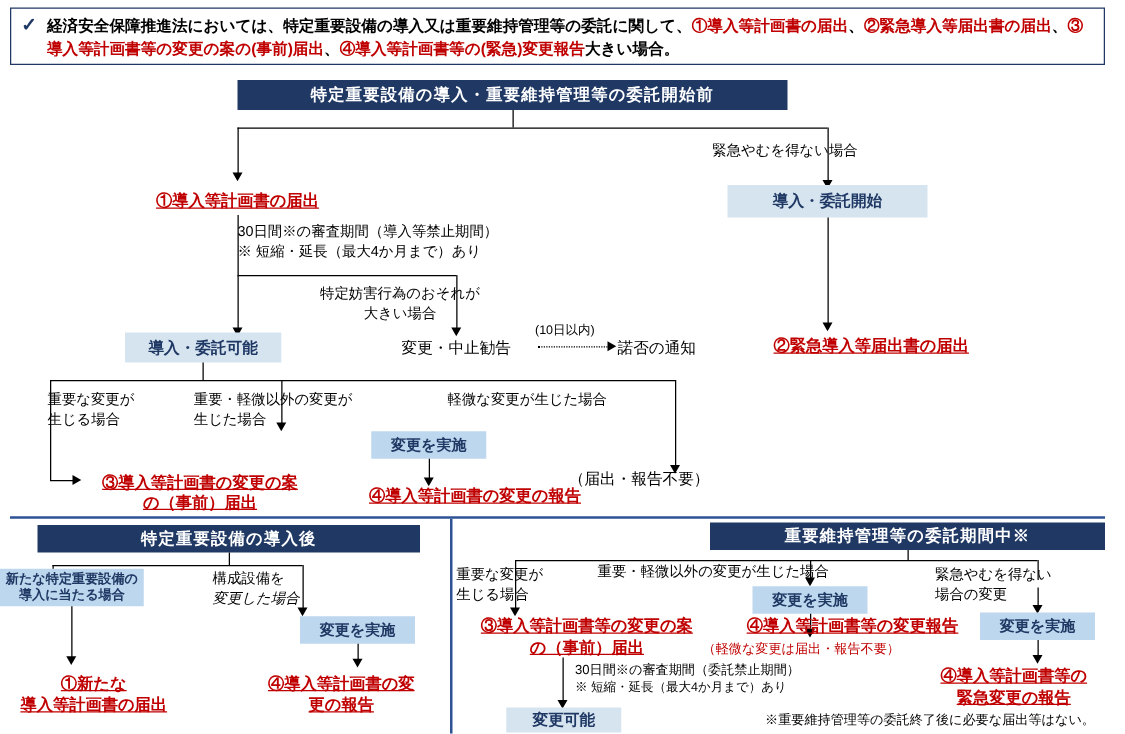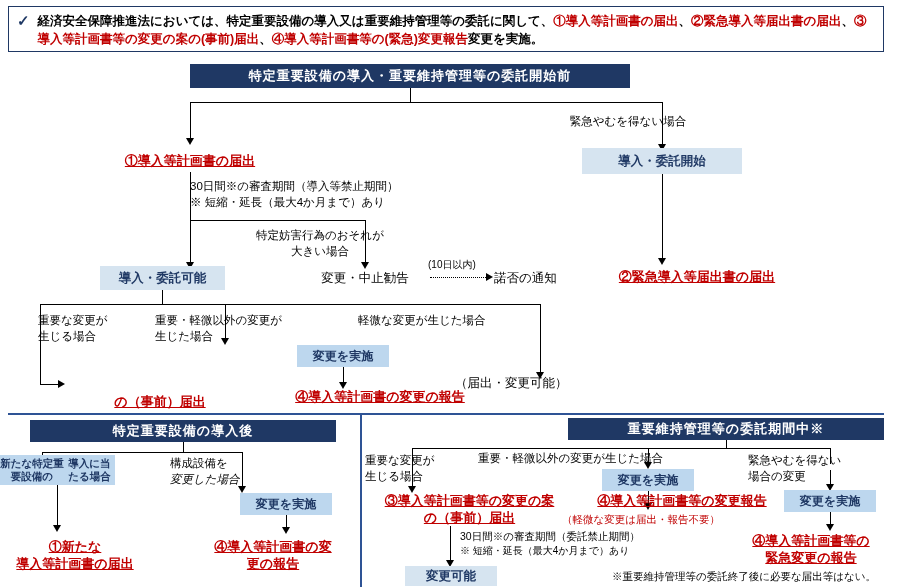--- a/index.html
+++ b/index.html
@@ -56,21 +56,21 @@
   .dotted{position:absolute;border-top:1px dotted #000;height:0;}
 </style>
 </head>
 <body>
 
 <div class="canvas">
 
   <div class="abs banner">
     <span class="check">✓</span>
     <div class="btext">
-      <span>経済安全保障推進法においては、特定重要設備の導入又は重要維持管理等の委託に関して、</span><span class="rd">①導入等計画書の届出</span><span>、</span><span class="rd">②緊急導入等届出書の届出</span><span>、</span><span class="rd">③導入等計画書等の変更の案の(事前)届出</span><span>、</span><span class="rd">④導入等計画書等の(緊急)変更報告</span><span>変更を実施。</span>
+      <span>経済安全保障推進法においては、特定重要設備の導入又は重要維持管理等の委託に関して、</span><span class="rd">①導入等計画書の届出</span><span>、</span><span class="rd">②緊急導入等届出書の届出</span><span>、</span><span class="rd">③導入等計画書等の変更の案の(事前)届出</span><span>、</span><span class="rd">④導入等計画書等の(緊急)変更報告</span><span>大きい場合。</span>
     </div>
   </div>
 
   <div class="abs hdr-dark" style="left:190px;top:64px;width:440px;height:24px;">特定重要設備の導入・重要維持管理等の委託開始前</div>
 
   <div class="line-v" style="left:410px;top:88px;height:14px;"></div>
   <div class="line-h" style="left:190px;top:102px;width:472px;"></div>
   <div class="line-v" style="left:190px;top:102px;height:38px;"></div>
   <div class="arrow-d" style="left:186px;top:138px;"></div>
   <div class="line-v" style="left:662px;top:102px;height:44px;"></div>
@@ -120,34 +120,35 @@
   <div class="arrow-d" style="left:221px;top:338px;"></div>
   <div class="abs txt-c" style="left:155px;top:312px;width:140px;">重要・軽微以外の変更が</div>
   <div class="abs txt-c" style="left:155px;top:328px;width:140px;">生じた場合</div>
   <div class="abs box-blue2" style="left:297px;top:345px;width:92px;height:22px;">変更を実施</div>
   <div class="line-v" style="left:343px;top:367px;height:17px;"></div>
   <div class="arrow-d" style="left:339px;top:382px;"></div>
 
   <div class="line-v" style="left:540px;top:304px;height:70px;"></div>
   <div class="arrow-d" style="left:536px;top:372px;"></div>
   <div class="abs txt-c" style="left:358px;top:312px;width:180px;">軽微な変更が生じた場合</div>
-  <div class="abs txt-c" style="left:455px;top:375px;width:150px;font-size:12.5px;">（届出・変更可能）</div>
-
+  <div class="abs txt-c" style="left:455px;top:375px;width:150px;font-size:12.5px;">（届出・報告不要）</div>
+
+  <div class="abs red-u" style="left:60px;top:377px;width:200px;">③導入等計画書の変更の案</div>
   <div class="abs red-u" style="left:60px;top:393px;width:200px;">の（事前）届出</div>
   <div class="abs red-u" style="left:245px;top:388px;width:270px;">④導入等計画書の変更の報告</div>
 
   <div class="sep" style="left:8px;top:413px;width:876px;height:2px;"></div>
   <div class="sep" style="left:360px;top:415px;width:2px;height:172px;"></div>
 
   <div class="abs hdr-dark" style="left:30px;top:420px;width:306px;height:22px;">特定重要設備の導入後</div>
 
   <div class="line-v" style="left:183px;top:442px;height:10px;"></div>
   <div class="line-h" style="left:42px;top:452px;width:200px;"></div>
 
-  <div class="abs box-blue2" style="left:0px;top:455px;width:115px;height:30px;font-size:10.5px;line-height:13px;">
+  <div class="abs box-blue2" style="left:0px;top:455px;width:115px;height:30px;font-size:10.5px;line-height:13px;flex-direction:column;">
     <span>新たな特定重要設備の</span>
     <span>導入に当たる場合</span>
   </div>
   <div class="line-v" style="left:42px;top:452px;height:3px;"></div>
   <div class="line-v" style="left:57px;top:485px;height:42px;"></div>
   <div class="arrow-d" style="left:53px;top:525px;"></div>
 
   <div class="abs txt-c" style="left:170px;top:455px;width:140px;">構成設備を</div>
   <div class="abs txt-c" style="left:170px;top:471px;width:140px;font-style:italic;">変更した場合</div>
   <div class="line-v" style="left:242px;top:452px;height:36px;"></div>

